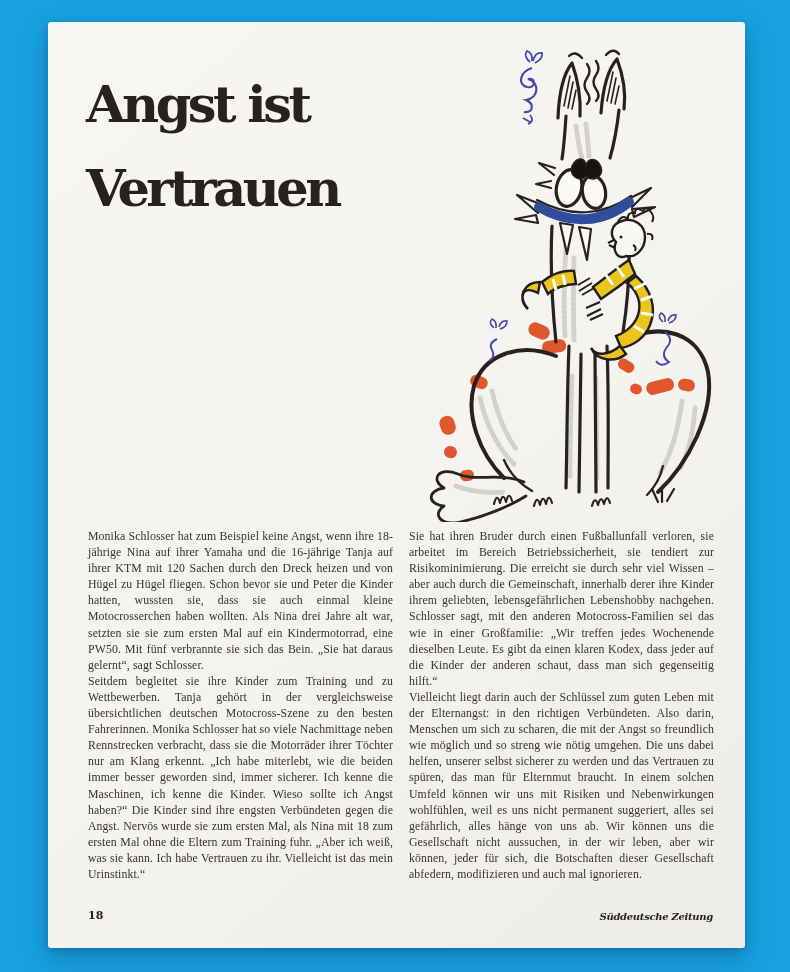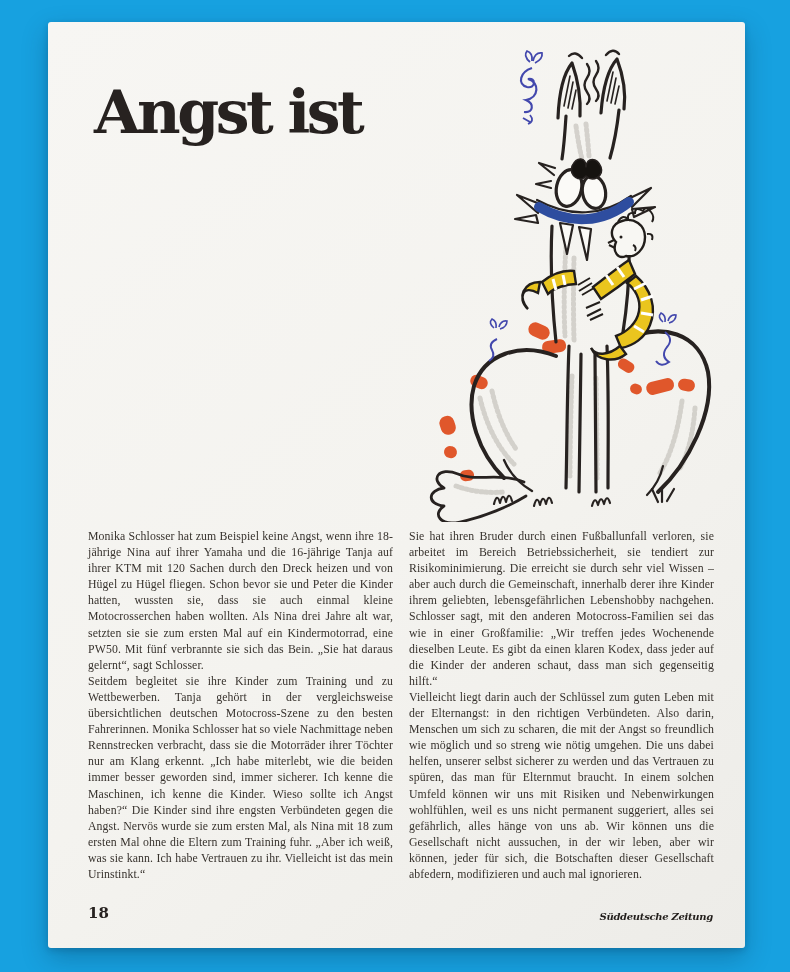--- a/index.html
+++ b/index.html
@@ -8,60 +8,61 @@
     background:var(--bg,#17a1e0);
     font-family:"Liberation Serif",serif;
   }
   .page{
     position:absolute;left:48px;top:22px;width:697px;height:926px;
     background:linear-gradient(140deg,#f7f6f3 0%,#f4f3ef 55%,#edece8 100%);
     border-radius:3px;
     box-shadow:0 10px 26px rgba(0,40,70,.28),0 2px 6px rgba(0,30,60,.18);
   }
   .headline{
-    position:absolute;left:38px;top:40px;margin:8px;z-index:1;
+    position:absolute;left:38px;top:40px;margin:0;z-index:1;
     font-family:"DejaVu Serif",serif;font-weight:700;
-    font-size:60px;line-height:84px;letter-spacing:-3.5px;
+    font-size:51px;line-height:84px;letter-spacing:-3.5px;
     color:var(--ink,#272220);
   }
   .headline span{display:block;}
   .illustration{
     position:absolute;left:372px;top:24px;width:334px;height:476px;z-index:2;
   }
   .columns{
     position:absolute;left:40px;top:506px;width:626px;
     display:flex;gap:16px;z-index:1;
   }
   .col{
     width:305px;
     font-size:11.8px;line-height:16.1px;text-align:justify;
     color:var(--body-ink,#37322d);
     letter-spacing:.1px;
   }
   .col p{margin:0;}
   .page-number{
     position:absolute;left:40px;bottom:26px;
     font-family:"DejaVu Serif",serif;font-weight:700;
-    font-size:15px;color:var(--ink,#272220);
+    font-size:11px;color:var(--ink,#272220);
   }
   .publication{
     position:absolute;right:32px;bottom:26px;
     font-family:"DejaVu Serif",serif;font-weight:700;font-style:italic;
     font-size:10px;letter-spacing:-.3px;color:#221e1b;
   }
   svg .ink{stroke:var(--ink,#221e1b);fill:none;stroke-linecap:round;stroke-linejoin:round;}
   svg .pencil{stroke:var(--pencil,#c9c6c0);fill:none;stroke-linecap:round;opacity:.75;}
 </style>
 </head>
 <body>
 
 <div class="page">
 
   <h1 class="headline">
     <span>Angst ist</span>
+    <span>Vertrauen</span>
   </h1>
 
   <svg class="illustration" viewBox="0 0 334 476" xmlns="http://www.w3.org/2000/svg" aria-hidden="true">
 
     <g class="pencil" stroke-width="5" stroke-dasharray="2 3">
       <path d="M156,80 C158,95 160,105 162,113"></path>
       <path d="M166,78 q2,18 3,32"></path>
       <path d="M146,200 q-3,50 -1,90"></path>
       <path d="M154,212 q-1,45 0,82"></path>
       <path d="M60,352 q10,42 34,66"></path>

